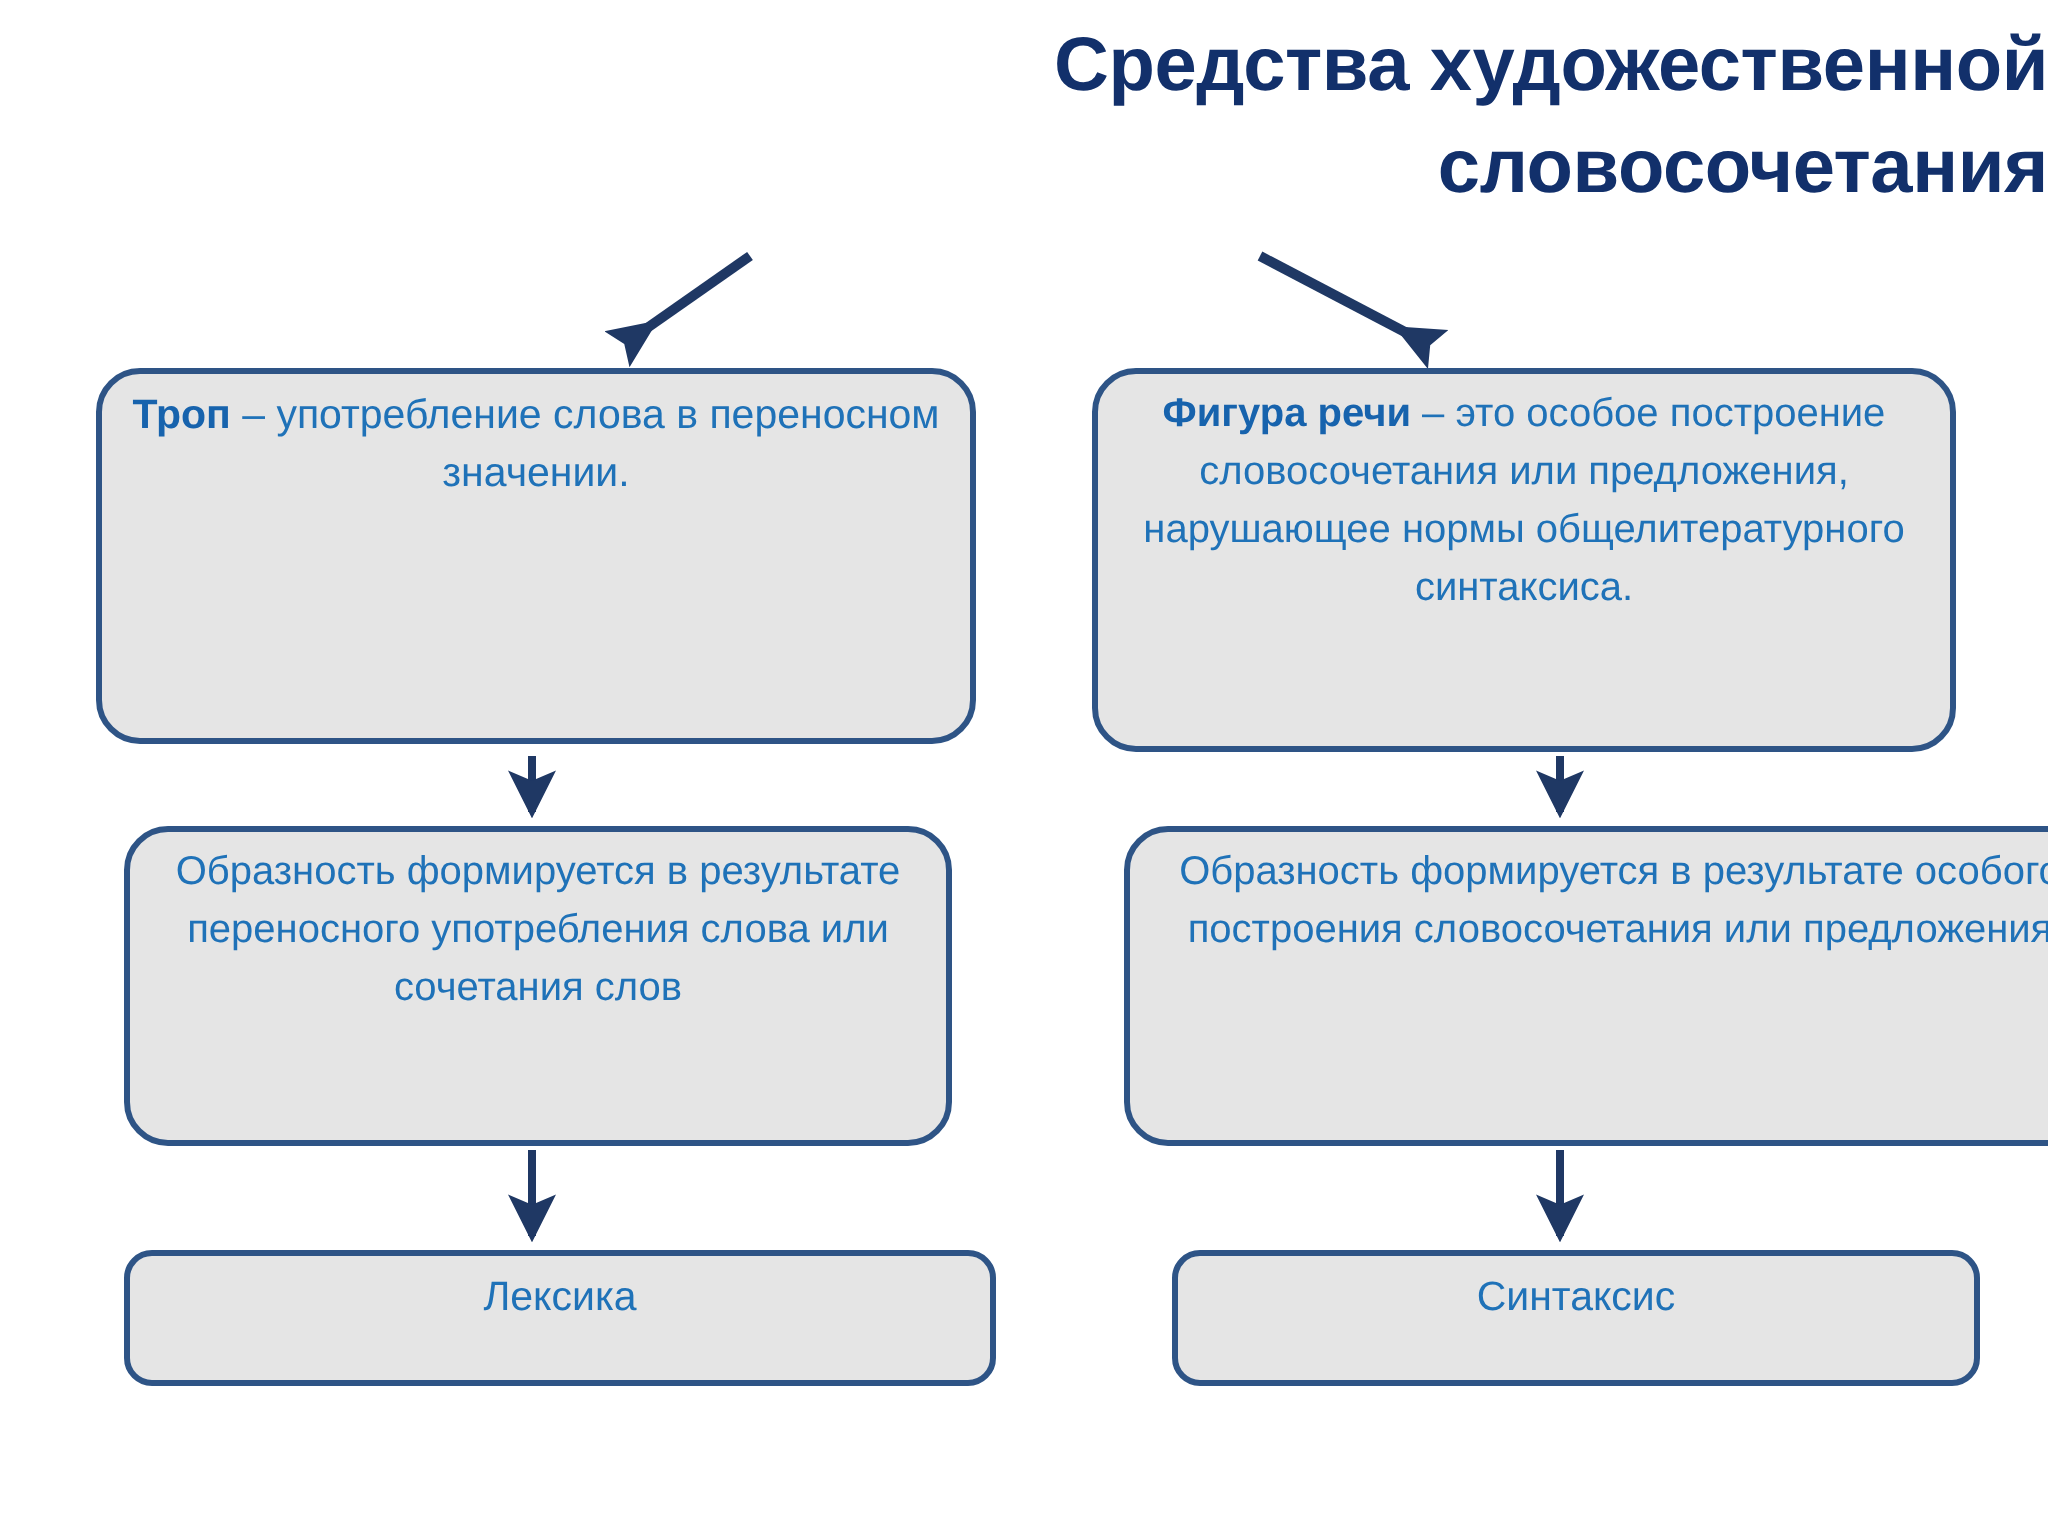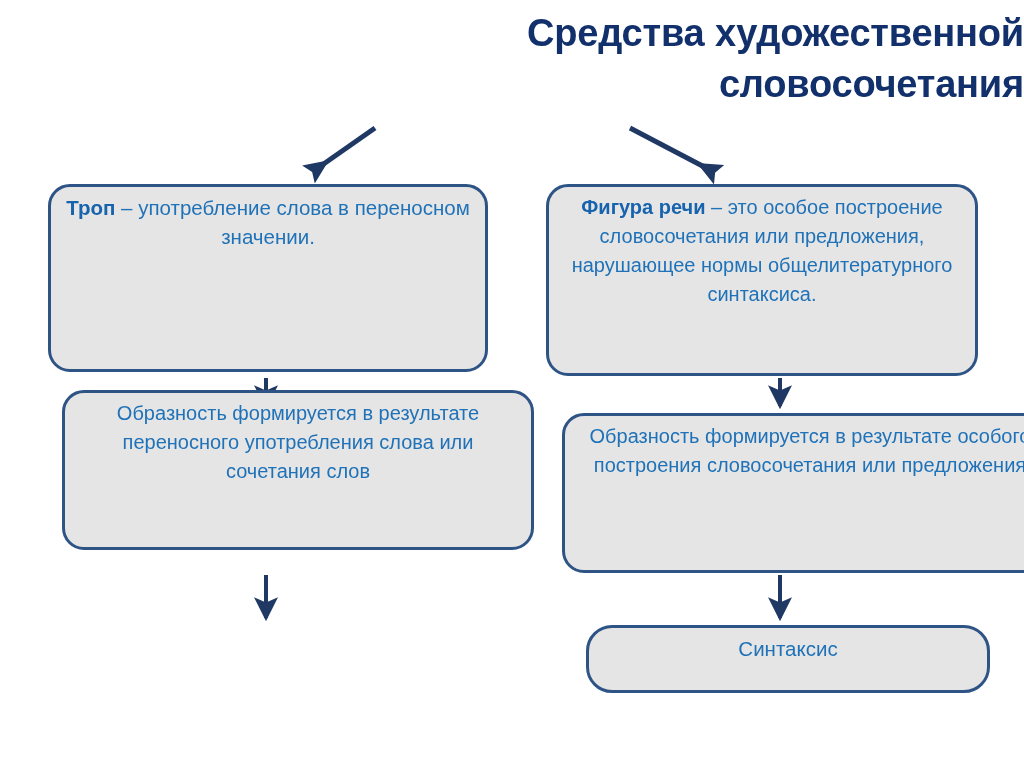--- a/index.html
+++ b/index.html
@@ -57,26 +57,26 @@
     width: 100%;
   }
   .box b {
     color: #1763ad;
     font-weight: bold;
   }
 
   
   #box-trop       { left: 48px;  top: 184px; width: 440px; height: 188px; }
   #box-figura     { left: 546px; top: 184px; width: 432px; height: 192px; }
-  #box-lex-desc   { left: 62px;  top: 390px; width: 472px; height: 160px; }
+  #box-lex-desc   { left: 62px;  top: 413px; width: 414px; height: 160px; }
   #box-syn-desc   { left: 562px; top: 413px; width: 496px; height: 160px; }
   #box-leksika    { left: 62px;  top: 625px; width: 436px; height: 68px;
                     border-radius: 14px; }
   #box-sintaksis  { left: 586px; top: 625px; width: 404px; height: 68px;
-                    border-radius: 26px; }
+                    border-radius: 14px; }
 
   #box-figura .txt { font-size: 20px; line-height: 1.45; }
   #box-lex-desc .txt, #box-syn-desc .txt { font-size: 20px; line-height: 1.45; }
   #box-leksika .txt, #box-sintaksis .txt { font-size: 20.5px; }
 
   
   #arrows {
     position: absolute;
     left: 0;
     top: 0;
@@ -142,18 +142,21 @@
   </div>
 
   <div class="box" id="box-lex-desc">
     <span class="txt">Образность формируется в результате переносного употребления слова или сочетания слов</span>
   </div>
 
   <div class="box" id="box-syn-desc">
     <span class="txt">Образность формируется в результате особого построения словосочетания или предложения</span>
   </div>
 
+  <div class="box" id="box-leksika">
+    <span class="txt">Лексика</span>
+  </div>
 
   <div class="box" id="box-sintaksis">
     <span class="txt">Синтаксис</span>
   </div>
 
 </div>
 
 </body></html>

